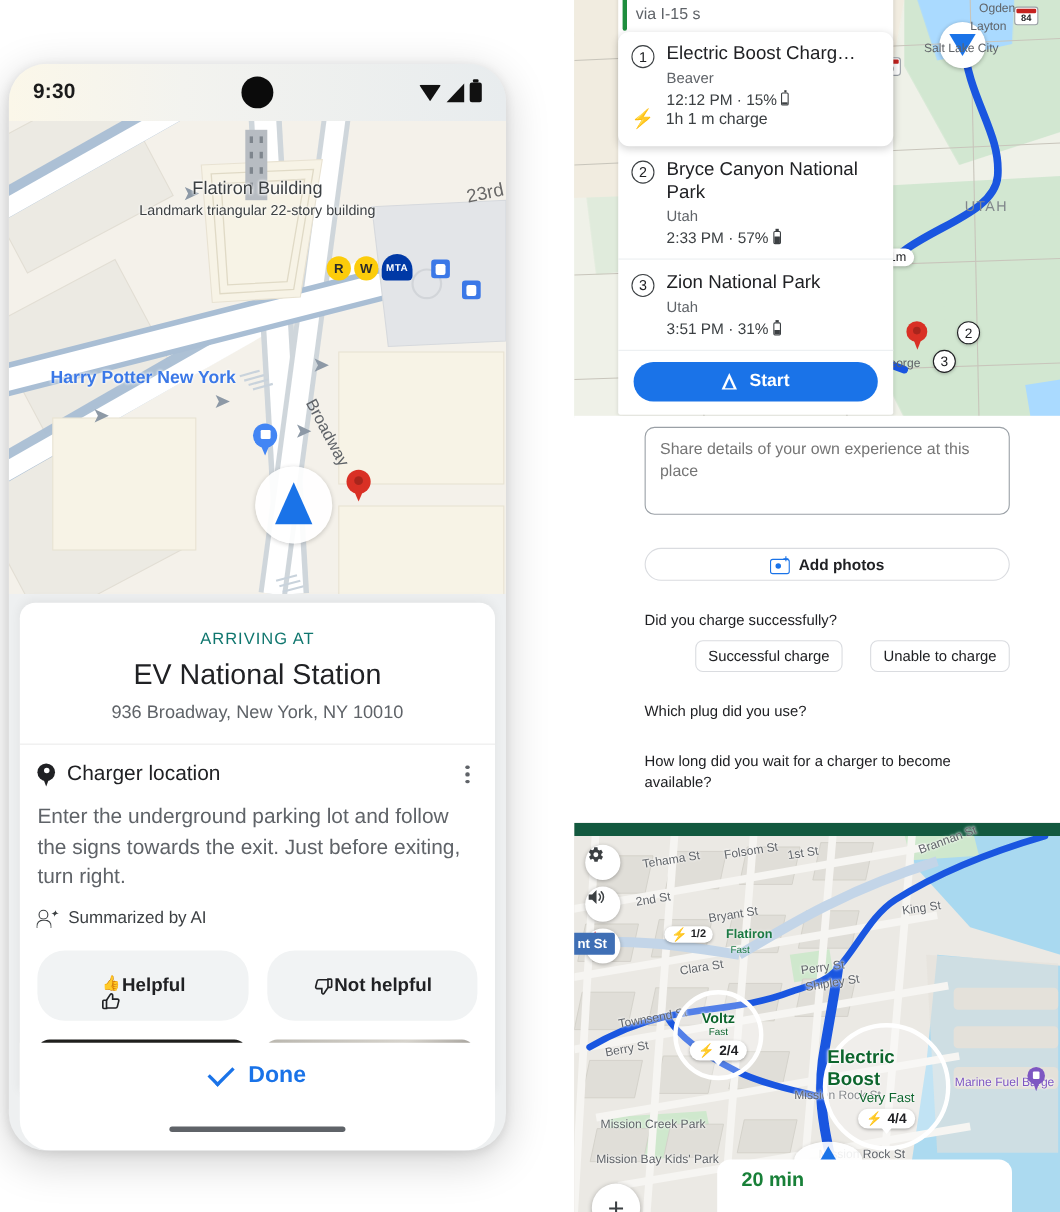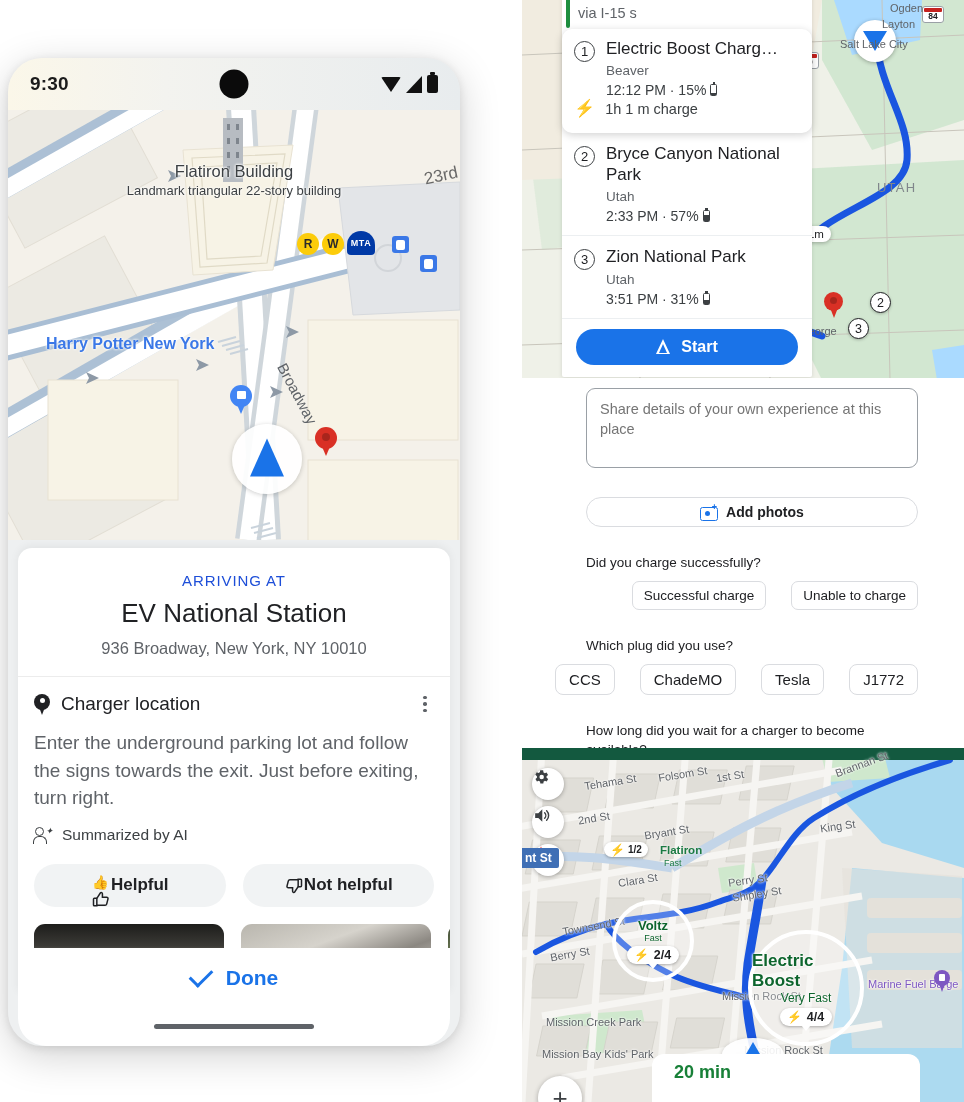--- a/index.html
+++ b/index.html
@@ -77,21 +77,21 @@
      width:0;height:0;border-left:17px solid transparent;border-right:17px solid transparent;border-bottom:38px solid #1a73e8;}
 
   
   .sheet {
     position:absolute; left:10px; top:490px; width:432px; height:445px;
     background:#fff; border-radius:14px 14px 0 0;
     box-shadow:0 -2px 10px rgba(0,0,0,.06);
     overflow:hidden;
   }
   .sheet-head { padding: 24px 16px 18px; text-align:center; border-bottom:1px solid #ececec;}
-  .arriving { font-size:15px; letter-spacing:.9px; color:#1d4ed8; }
+  .arriving { font-size:15px; letter-spacing:.9px; color:#0f766e; }
   .place-title { font-size:26px; color:#202124; margin-top:9px; font-weight:400;}
   .place-addr { font-size:16.5px; color:#5f6368; margin-top:10px;}
 
   .sec { padding: 16px 16px 0;}
   .sec-head { display:flex; align-items:center; gap:11px;}
   .loc-ico { width:16px;height:21px; position:relative; flex:0 0 auto;}
   .loc-ico::before{content:"";position:absolute;left:0;top:0;width:16px;height:16px;border-radius:50%;background:#202124;}
   .loc-ico::after{content:"";position:absolute;left:5px;top:13px;width:0;height:0;border-left:3px solid transparent;border-right:3px solid transparent;border-top:8px solid #202124;}
   .loc-ico i{position:absolute;left:5.5px;top:4.5px;width:5px;height:5px;border-radius:50%;background:#fff;z-index:2;display:block;}
   .sec-title { font-size:19px; color:#202124;}
@@ -99,21 +99,21 @@
   .kebab b { width:3.5px;height:3.5px;border-radius:50%;background:#5f6368; display:block;}
   .sec-body { font-size:19px; color:#5f6368; line-height:1.45; margin-top:14px;}
   .ai-row { display:flex; align-items:center; gap:9px; margin-top:14px;}
   .ai-ico { width:19px;height:16px; position:relative;}
   .ai-ico::before{content:"";position:absolute;left:1px;top:0px;width:7px;height:7px;border-radius:50%;border:1.6px solid #3c4043;}
   .ai-ico::after{content:"";position:absolute;left:-1px;top:9px;width:12px;height:7px;border-radius:6px 6px 0 0;border:1.6px solid #3c4043;border-bottom:none;}
   .ai-ico i{position:absolute;right:0;top:0;color:#3c4043;font-size:9px;line-height:9px;}
   .ai-txt { font-size:15.5px; color:#3c4043;}
 
   .fbrow { display:flex; gap:17px; margin-top:20px;}
-  .fbtn { flex:1; height:43px; border-radius:25px; background:#f1f3f4; border:none;
+  .fbtn { flex:1; height:64px; border-radius:25px; background:#f1f3f4; border:none;
      display:flex;align-items:center;justify-content:center;cursor:pointer;}
   .fbtn span.l { font-size:17px; color:#202124; font-weight:600;}
   .thumbup, .thumbdown { width:20px;height:20px; position:relative;}
   .thumbup::before{content:"\1F44D";}
   .photos { display:flex; gap:17px; margin-top:17px; padding:0 16px;}
   .photo { flex:0 0 auto; width:190px;height:52px; border-radius:11px 11px 0 0; overflow:hidden;}
   .ph1{ background:linear-gradient(180deg,#1d1d1b 0%,#3b3a36 42%,#6d6a63 60%,#24231f 75%,#151513 100%);}
   .ph2{ background:linear-gradient(160deg,#b9b6ae 0%,#d6d3cc 40%,#8b8781 70%,#cfccc4 100%);}
   .ph3{ width:52px; background:linear-gradient(180deg,#3f4a33 0%,#6d7a55 60%,#2a311f 100%);}
 
@@ -545,26 +545,20 @@
         <span class="l">Add photos</span>
       </div>
 
       <div class="rv-q">Did you charge successfully?</div>
       <div class="rv-chips">
         <div class="chip">Successful charge</div>
         <div class="chip">Unable to charge</div>
       </div>
 
       <div class="rv-q">Which plug did you use?</div>
-      <div class="rv-chips">
-        <div class="chip sq">CCS</div>
-        <div class="chip sq">ChadeMO</div>
-        <div class="chip sq">Tesla</div>
-        <div class="chip sq">J1772</div>
-      </div>
 
       <div class="rv-q">How long did you wait for a charger to become available?</div>
       
     </div>
   </div>
 
   <div class="nav-panel">
     <svg width="442" height="354" viewBox="0 0 442 354">
       <rect width="442" height="354" fill="#ebe9e4"></rect>
 

